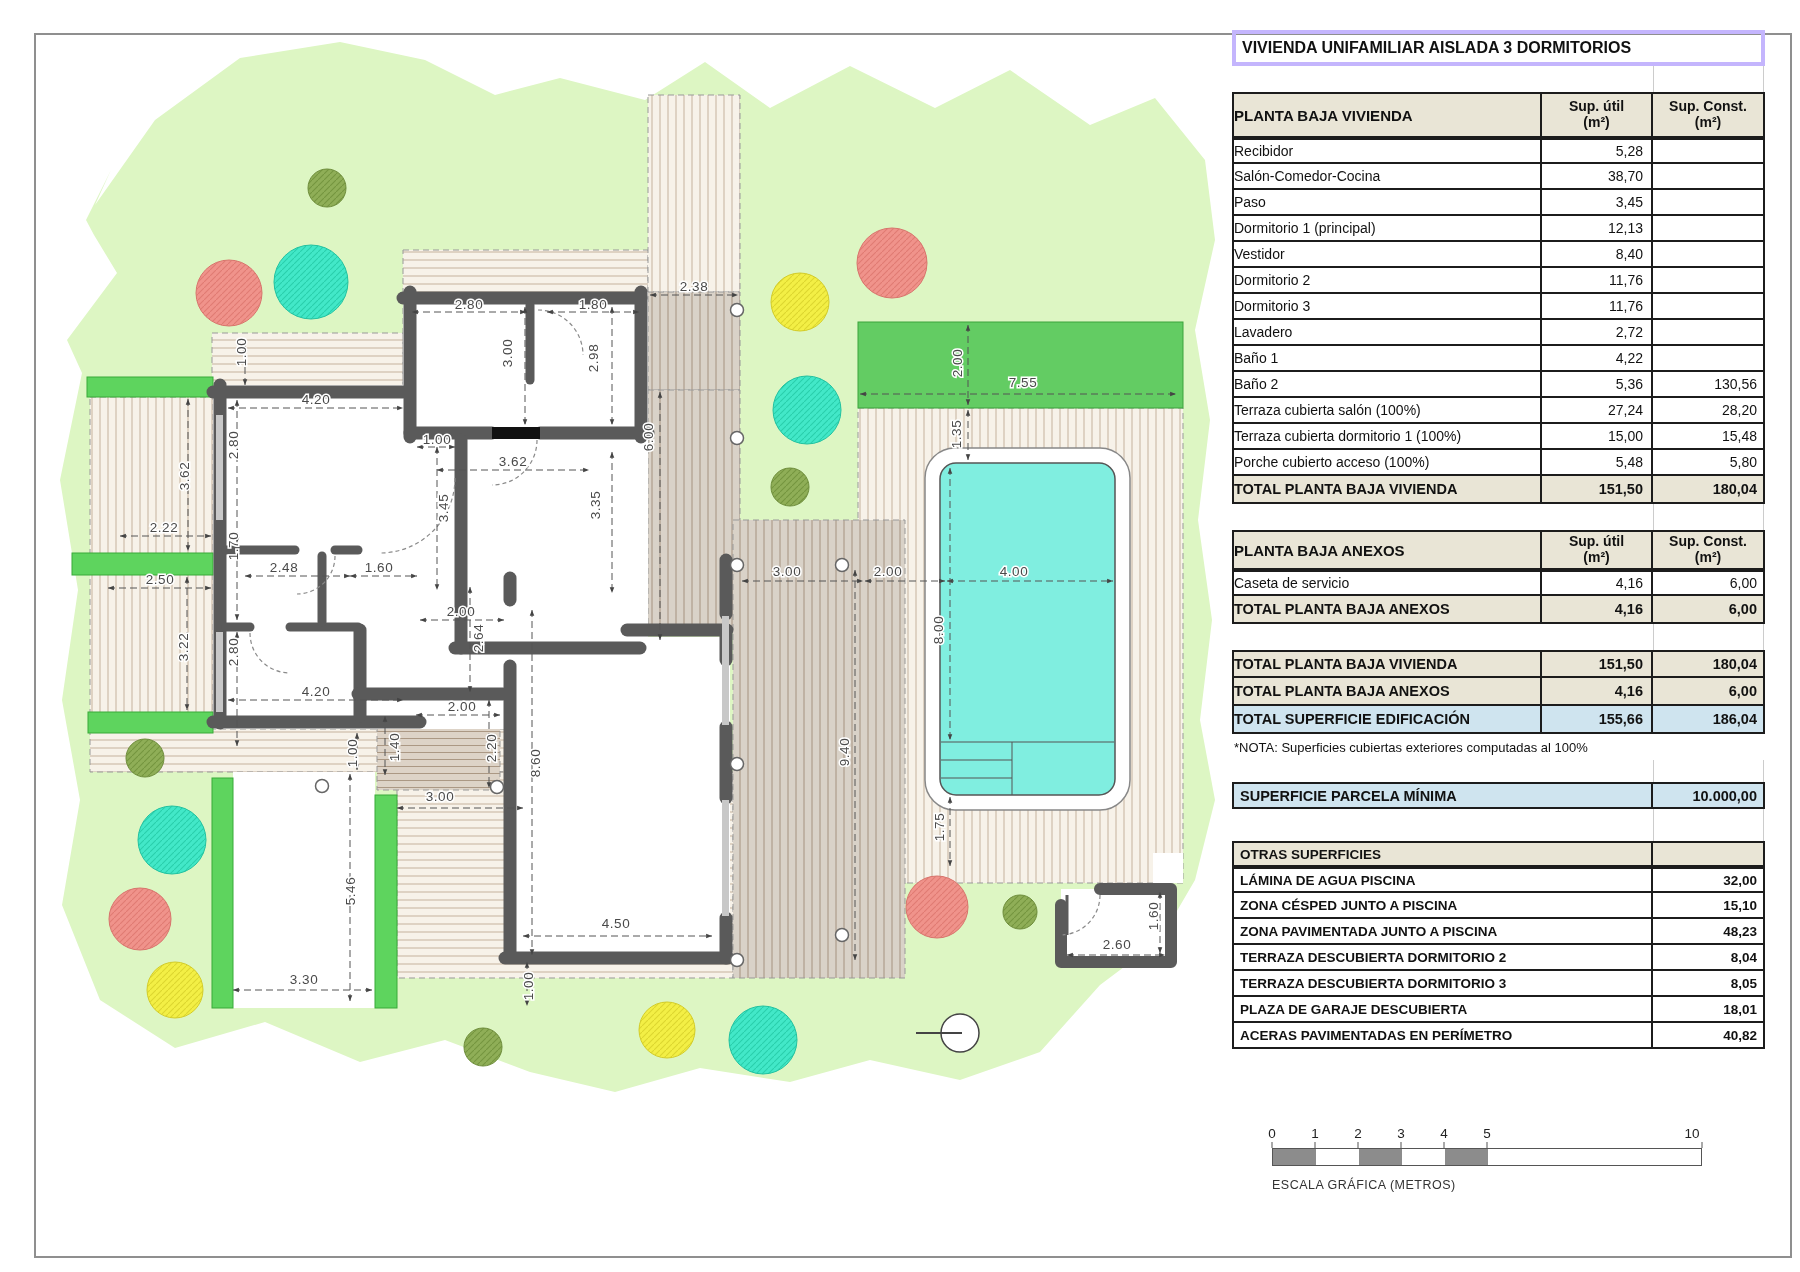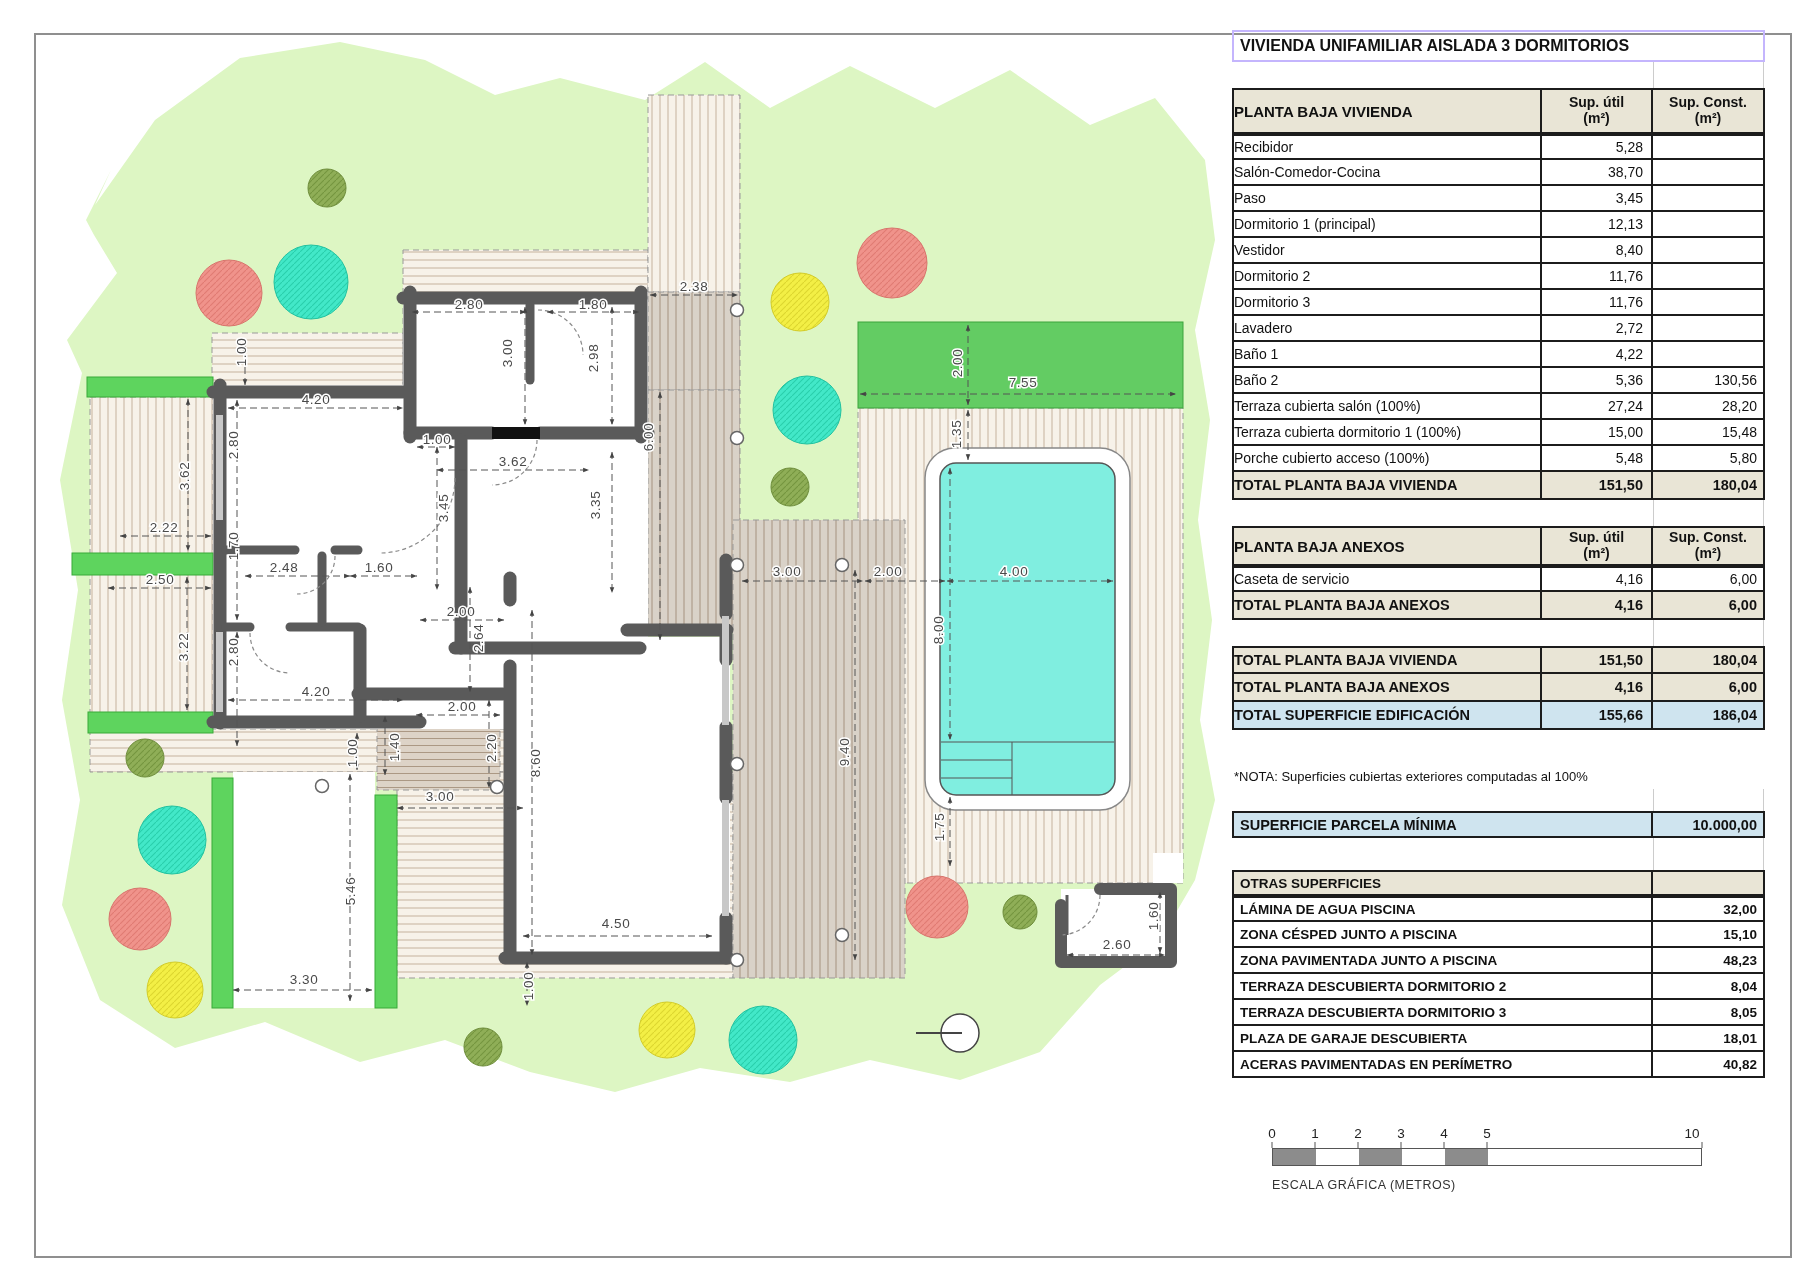--- a/index.html
+++ b/index.html
@@ -14,29 +14,29 @@
   .cell{box-sizing:border-box;border:2px solid #1c1c1c;display:flex;align-items:center;overflow:hidden;}
   .row .cell + .cell{border-left:none;}
   .stack .row + .row .cell{border-top:none;}
   .lab{width:310px;padding-left:0;}
   .num{width:111px;justify-content:flex-end;padding-right:8px;}
   .num2{width:112px;justify-content:flex-end;padding-right:6px;}
   .wide{width:421px;padding-left:6px;}
   .beige{background:#e9e5d6;}
   .blue{background:#cfe4ef;}
   .b{font-weight:bold;}
-  .title{height:28px;border:2px solid #c4b5fd;display:flex;align-items:center;padding-left:6px;font-size:16px;font-weight:bold;}
+  .title{height:28px;border:4px solid #c4b5fd;display:flex;align-items:center;padding-left:6px;font-size:16px;font-weight:bold;}
   .sp{position:relative;}
   .sp::before{content:'';position:absolute;left:421px;top:0;bottom:0;border-left:1px solid #ccc;}
   .sp::after{content:'';position:absolute;left:531px;top:0;bottom:0;border-left:1px solid #ccc;}
   .hrow{height:46px;font-size:15px;}
   .hrow .num,.hrow .num2{flex-direction:column;justify-content:center;text-align:center;padding:4px;font-size:14px;line-height:1.12;}
   .drow{height:26px;font-size:14px;}
   .trow{height:28px;font-size:14.5px;}
-  .note{font-size:13px;padding:6px 0 0 2px;height:20px;margin-top:33px;}
+  .note{font-size:13px;padding:6px 0 0 2px;height:20px;}
   .o-row{height:26px;font-size:13.5px;}
   
   #scalebar{position:absolute;left:1272px;top:1126px;width:450px;}
   .tick-num{position:absolute;top:0;font-size:13.5px;color:#222;transform:translateX(-50%);}
   .tick-mark{position:absolute;top:16px;width:1px;height:6px;background:#555;transform:translateX(-50%);}
   #sbar{position:absolute;left:0;top:22px;width:430px;height:18px;border:1px solid #555;box-sizing:border-box;}
   .seg{position:absolute;top:0;height:16px;background:#8c8c8c;}
   #sblabel{position:absolute;left:0;top:52px;font-size:12.5px;color:#333;letter-spacing:.5px;}
 </style>
 </head>

